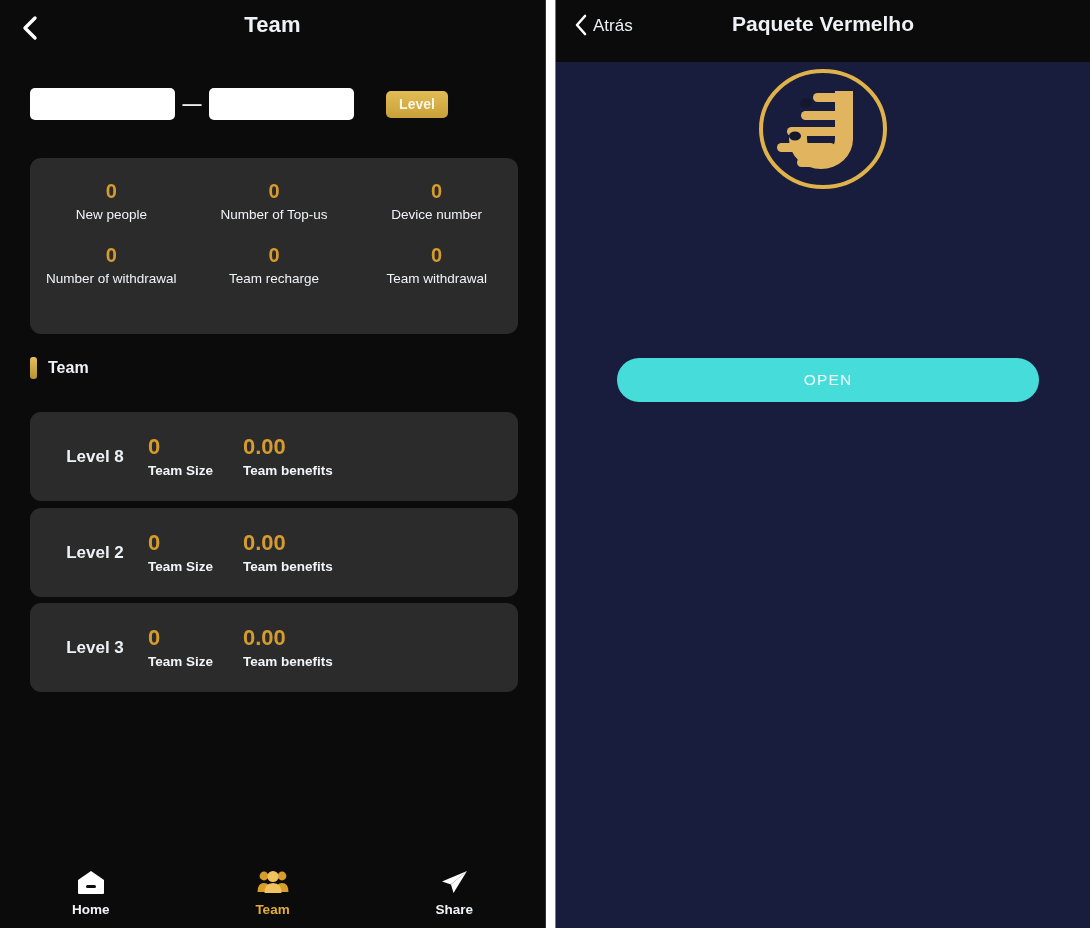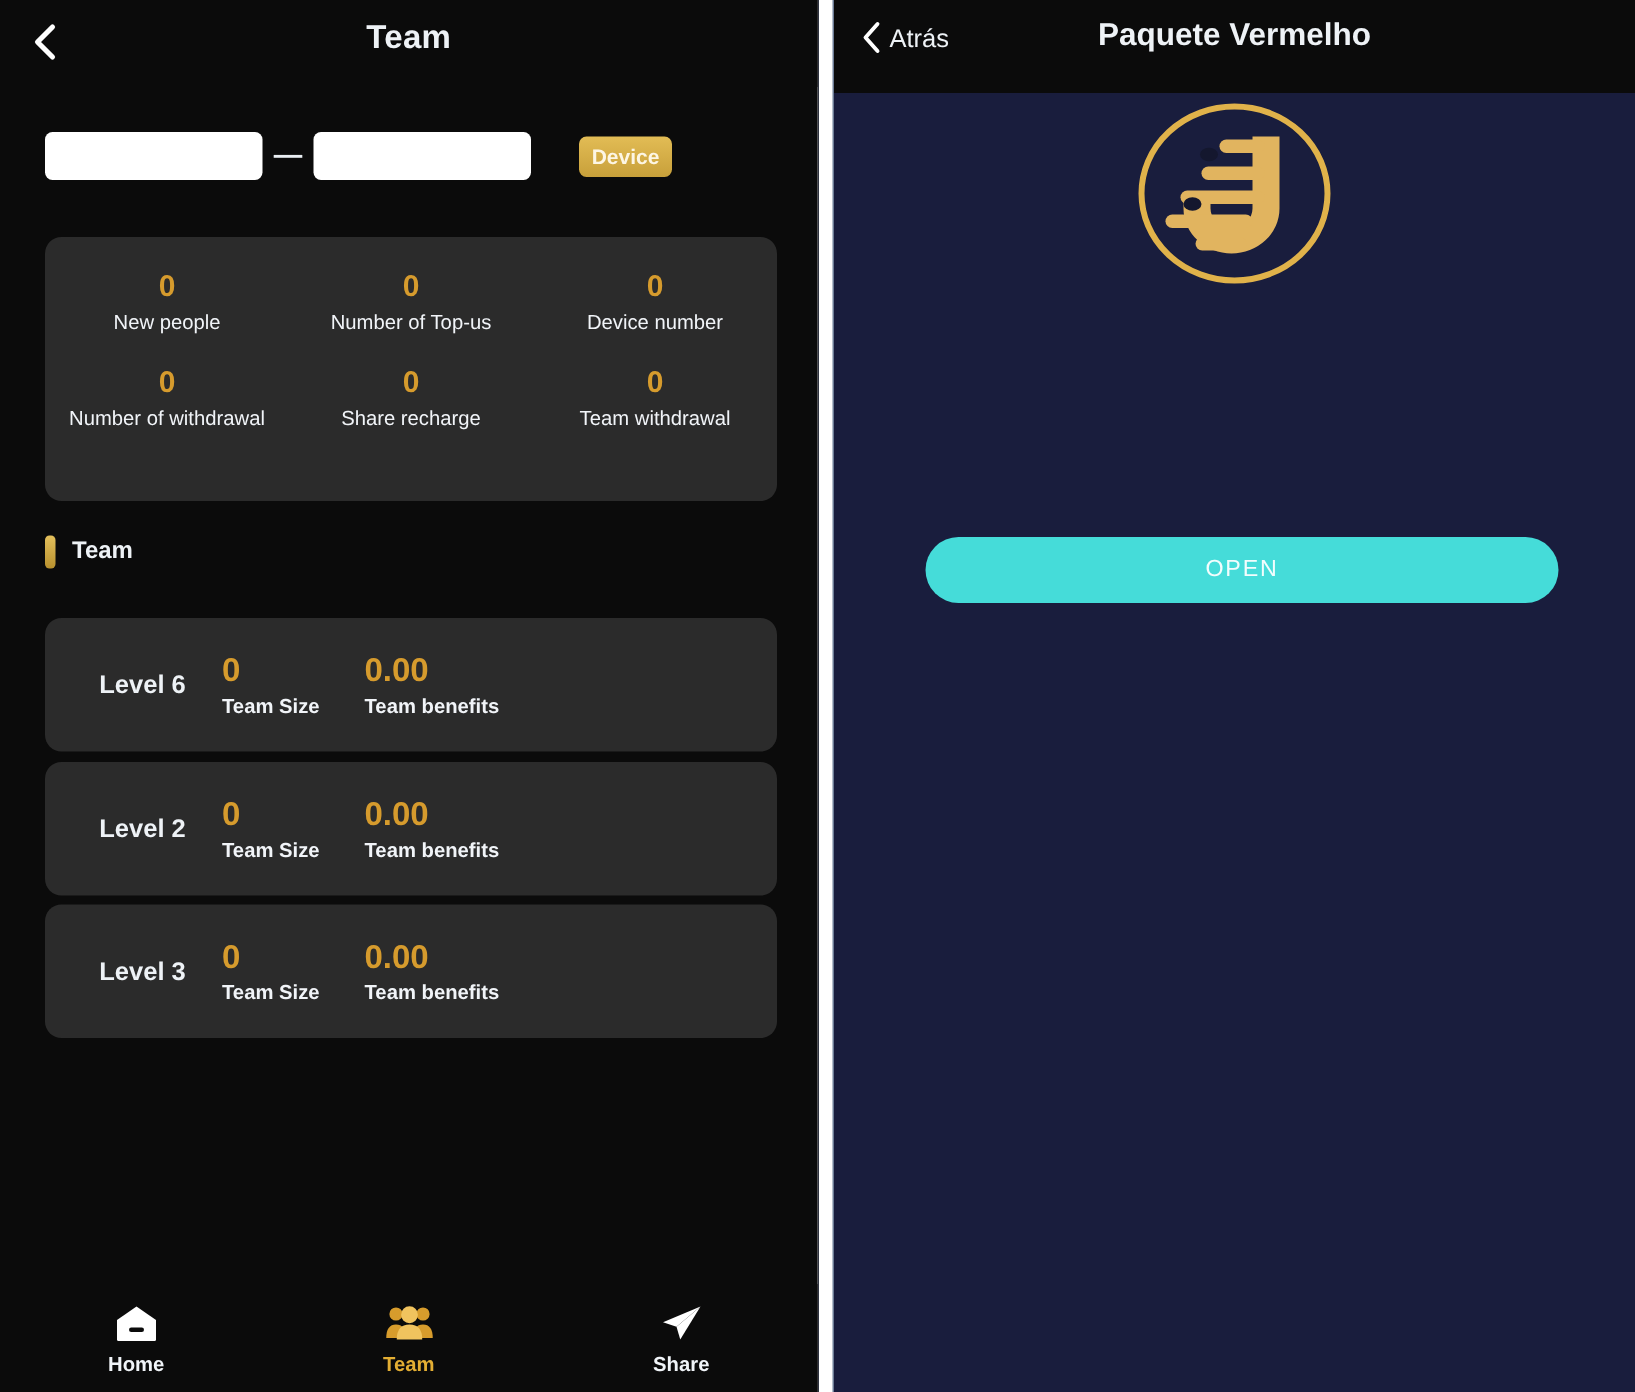--- a/index.html
+++ b/index.html
@@ -210,21 +210,21 @@
           <path d="M17 4 L7 14 L17 24" fill="none" stroke="#ffffff" stroke-width="3.4" stroke-linecap="round" stroke-linejoin="round"></path>
         </svg>
       </div>
       <div class="lp-title">Team</div>
     </div>
 
     <div class="search-row">
       <input class="search-input si-1" type="text" placeholder="" style="">
       <div class="dash">—</div>
       <input class="search-input si-2" type="text" placeholder="" style="">
-      <button class="search-btn">Device</button>
+      <button class="search-btn">Level</button>
     </div>
 
     <div class="stats-card">
       <div class="stats-row">
         <div class="stat-cell">
           <div class="stat-value">0</div>
           <div class="stat-label">New people</div>
         </div>
         <div class="stat-cell">
           <div class="stat-value">0</div>
@@ -235,36 +235,36 @@
           <div class="stat-label">Device number</div>
         </div>
       </div>
       <div class="stats-row stats-row-2">
         <div class="stat-cell">
           <div class="stat-value">0</div>
           <div class="stat-label">Number of withdrawal</div>
         </div>
         <div class="stat-cell">
           <div class="stat-value">0</div>
-          <div class="stat-label">Share recharge</div>
+          <div class="stat-label">Team recharge</div>
         </div>
         <div class="stat-cell">
           <div class="stat-value">0</div>
           <div class="stat-label">Team withdrawal</div>
         </div>
       </div>
     </div>
 
     <div class="section-head">
       <div class="section-bar"></div>
       <div class="section-title">Team</div>
     </div>
 
     <div class="level-card lvl-1">
-      <div class="level-name">Level 6</div>
+      <div class="level-name">Level 8</div>
       <div class="metric m-size">
         <div class="m-val">0</div>
         <div class="m-lbl">Team Size</div>
       </div>
       <div class="metric m-profit">
         <div class="m-val">0.00</div>
         <div class="m-lbl">Team benefits</div>
       </div>
     </div>
 

